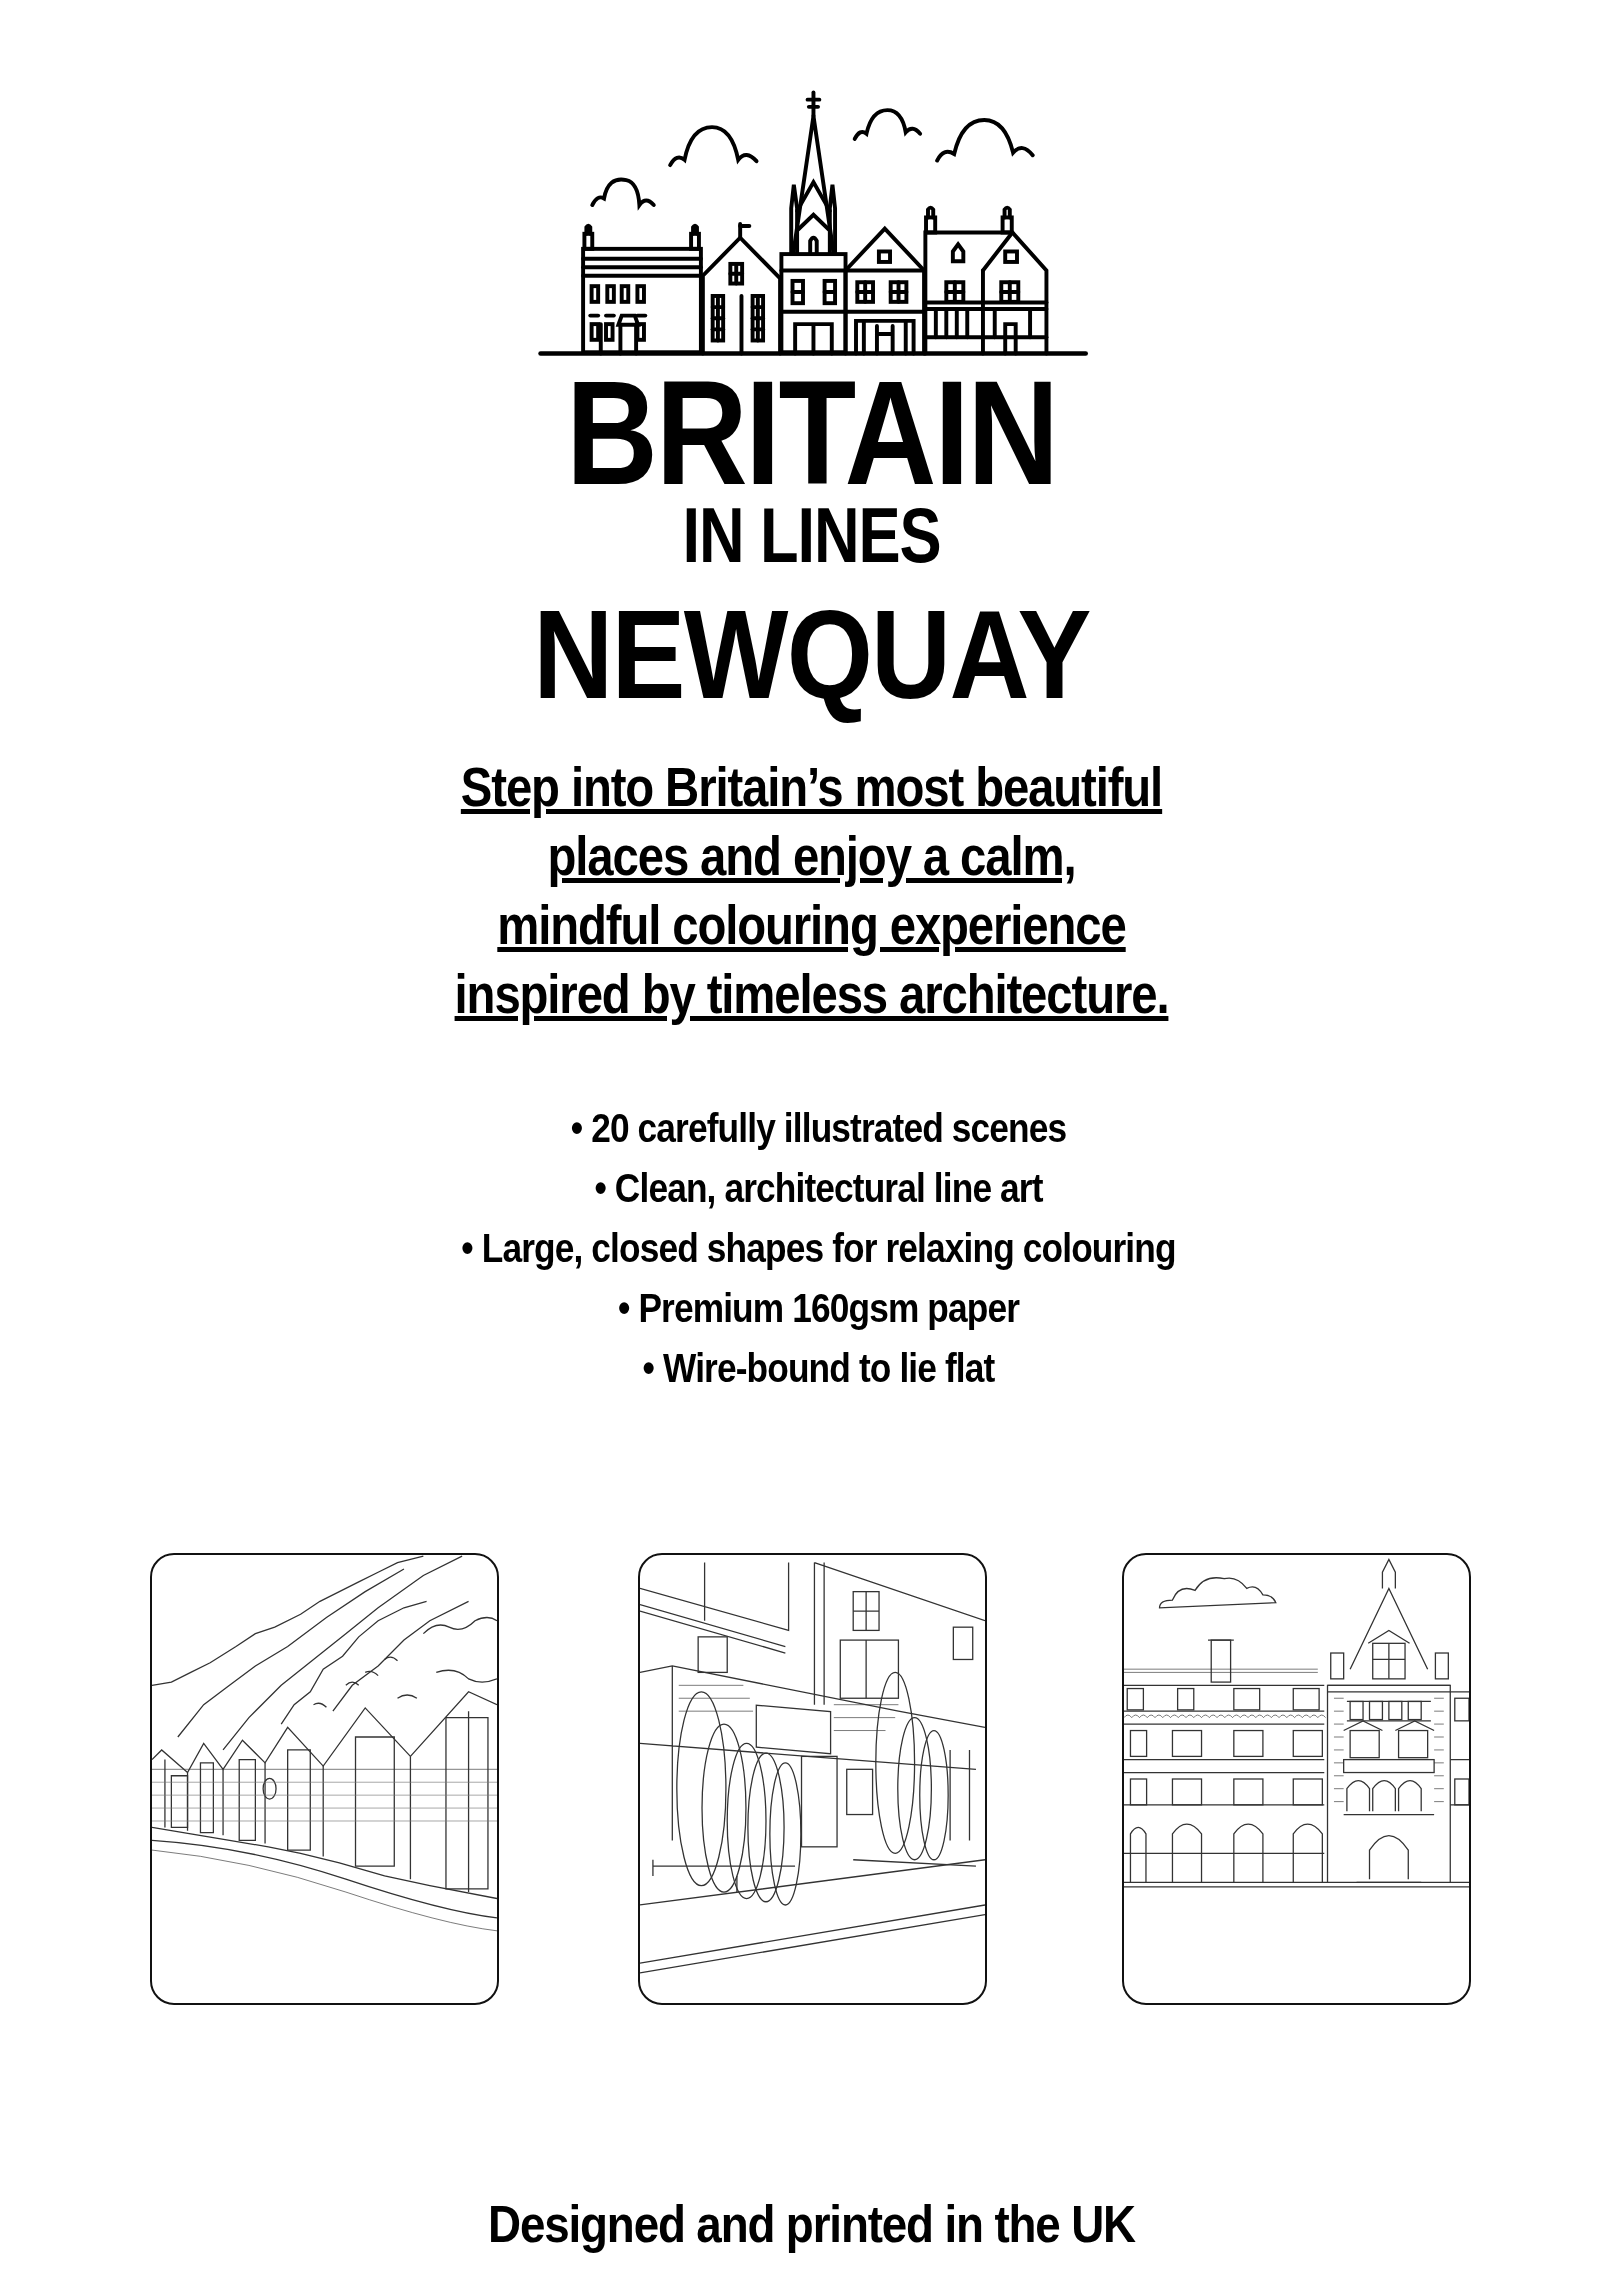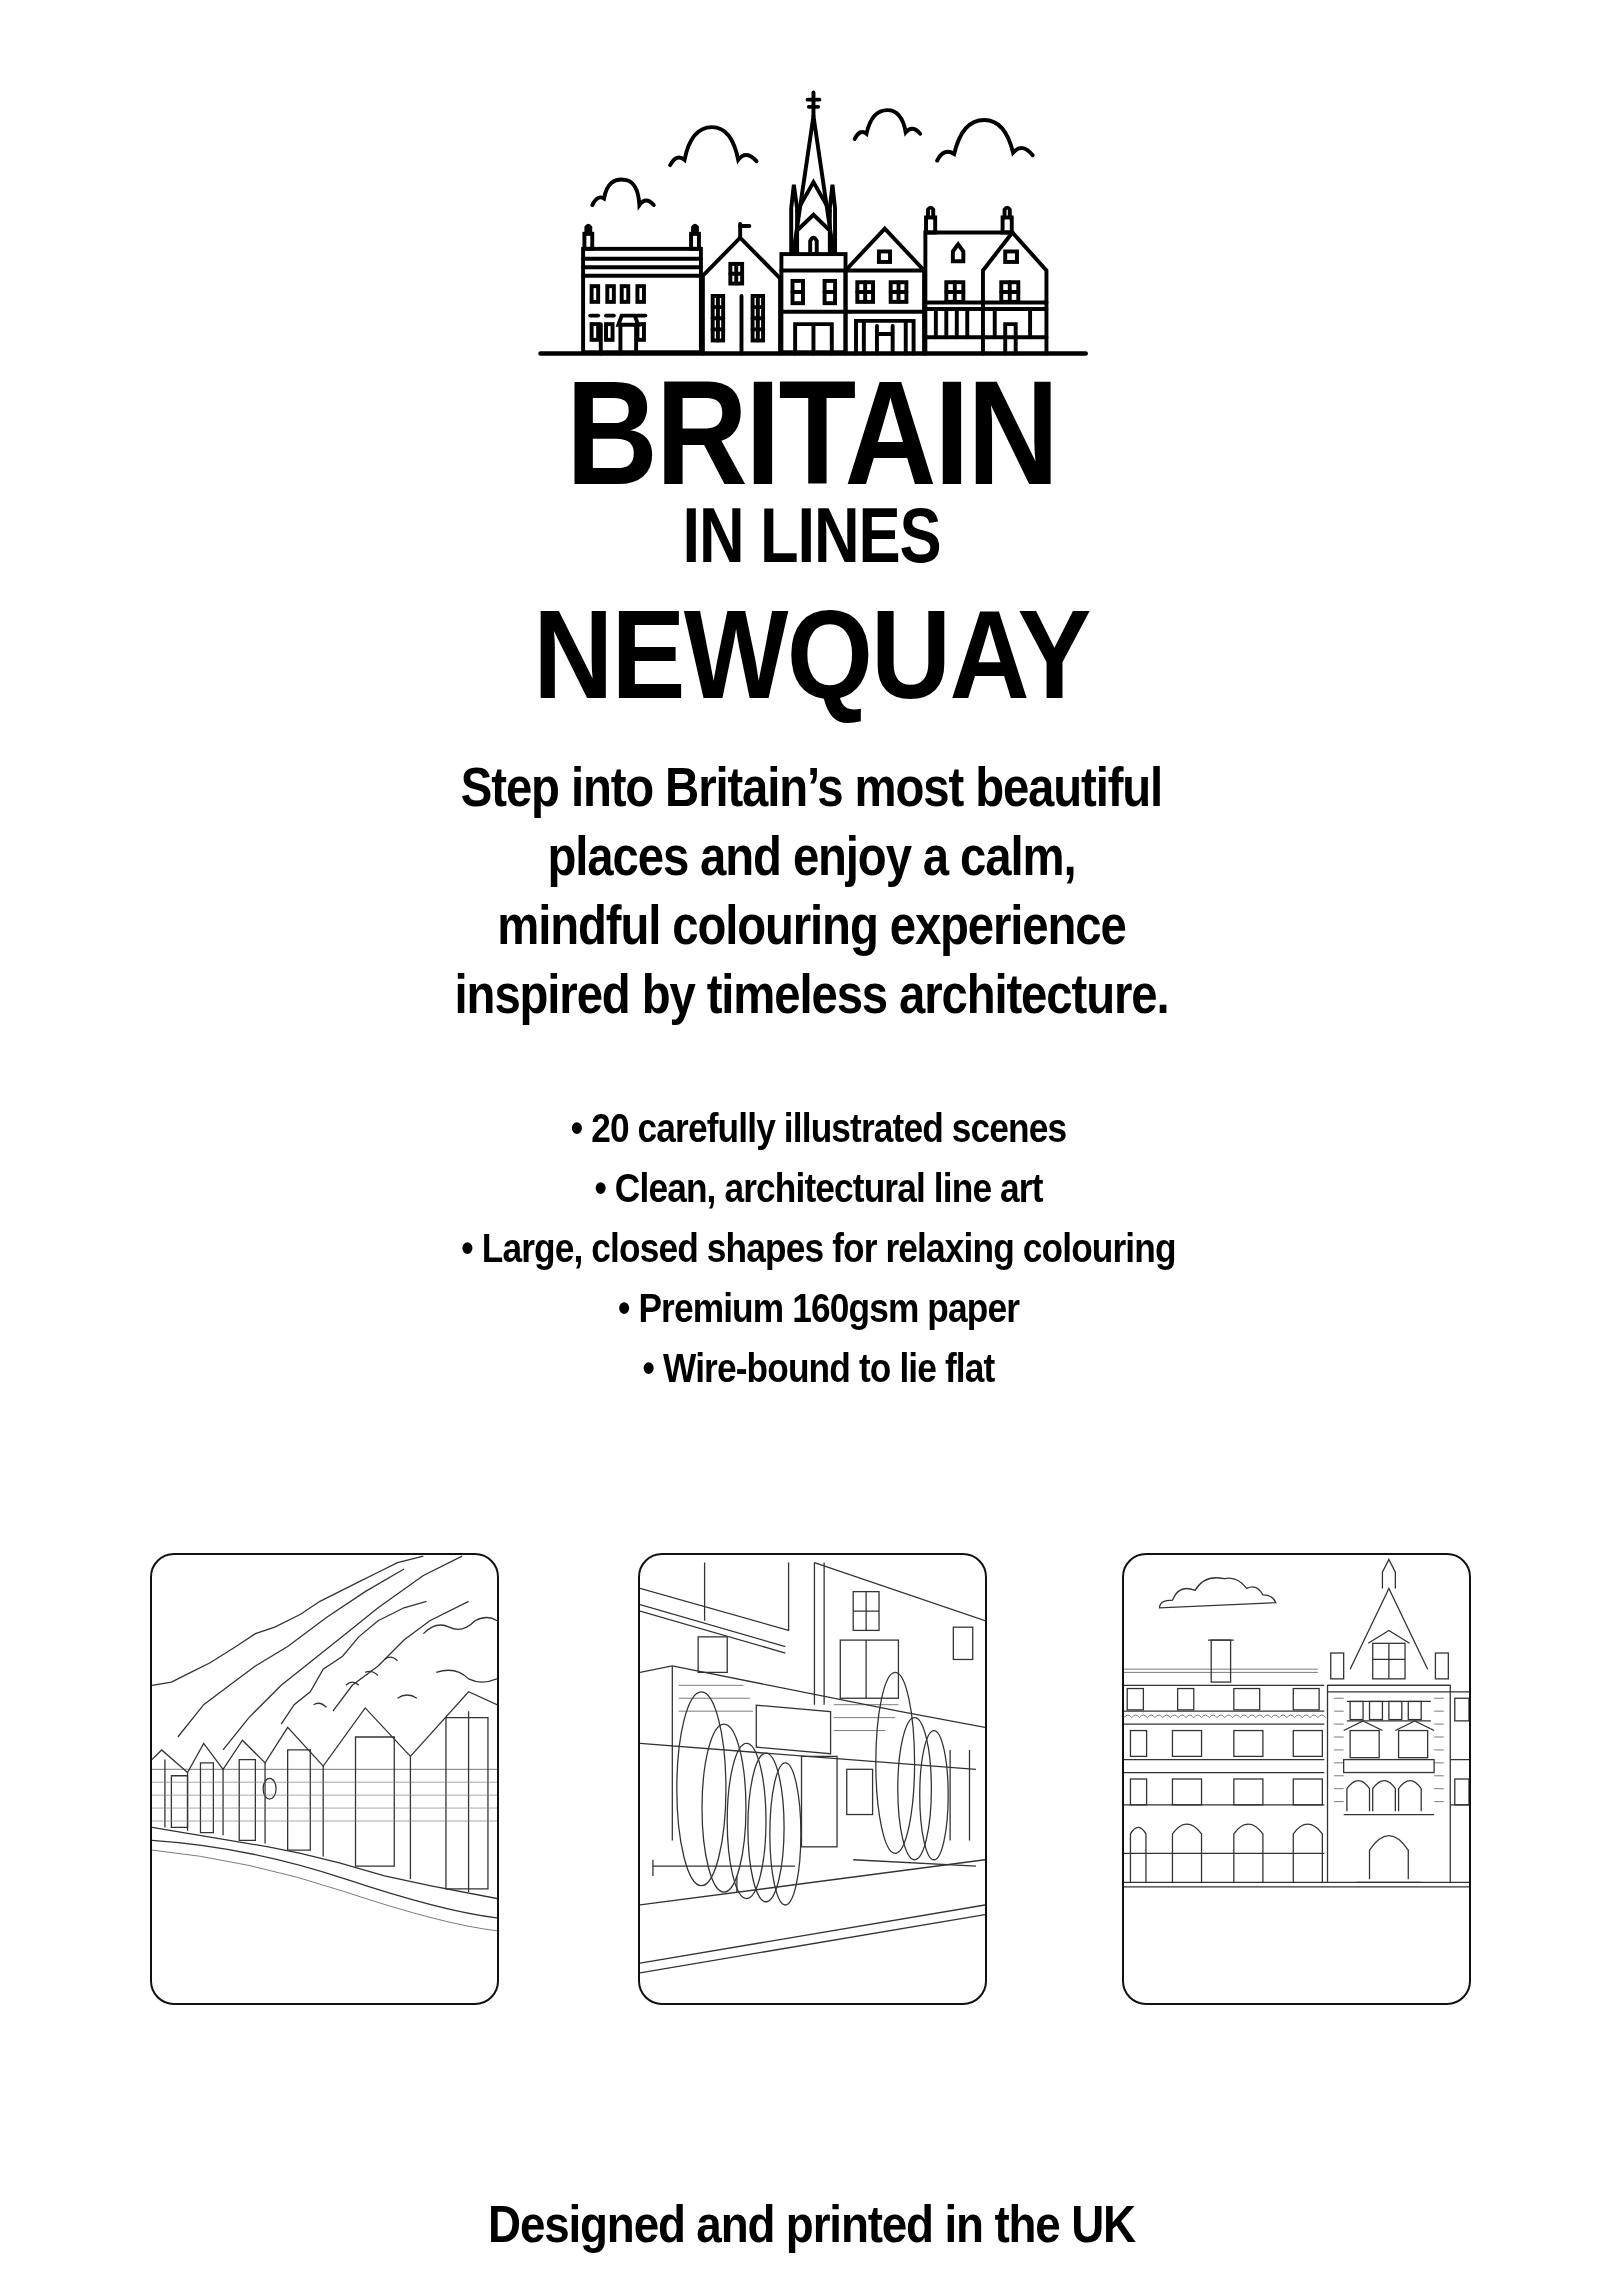--- a/index.html
+++ b/index.html
@@ -3,21 +3,21 @@
 <meta charset="utf-8">
 <style>
   html, body { margin: 0; padding: 0; background: #ffffff; }
   body { width: 1623px; height: 2295px; position: relative; overflow: hidden;
          font-family: "Liberation Sans", "DejaVu Sans", sans-serif; color: #000000; }
   #logo { position: absolute; left: 0; top: 0; width: 1623px; height: 393px; }
   .center-text { position: absolute; left: 0; width: 1623px; text-align: center; font-weight: bold; white-space: nowrap; }
   #brand-title { top: 359px; font-size: 148px; line-height: 148px; letter-spacing: -2.6px; transform: scaleX(0.86); transform-origin: center; }
   #brand-subtitle { top: 497px; font-size: 77px; line-height: 77px; letter-spacing: -1.3px; transform: scaleX(0.82); transform-origin: center; }
   #location-title { top: 592px; font-size: 126px; line-height: 126px; letter-spacing: -2px; transform: scaleX(0.88); transform-origin: center; }
-  #tagline { top: 753px; }
+  #tagline { top: 753px; text-decoration: underline; }
   #tagline .line { display: block; height: 69px; font-size: 55px; line-height: 69px; letter-spacing: -1.3px; transform: scaleX(0.86); transform-origin: center; }
   #features { top: 1091px; margin: 7px; padding: 0; list-style: none; }
   #features li { height: 60px; font-size: 41px; line-height: 60px; letter-spacing: -1px; transform: scaleX(0.86); transform-origin: center; }
   .thumb { position: absolute; top: 1553px; width: 349px; height: 452px; border: 2px solid #111111; border-radius: 24px; box-sizing: border-box; overflow: hidden; background: #ffffff; }
   .thumb svg { width: 100%; height: 100%; display: block; }
   #thumb-1 { left: 150px; }
   #thumb-2 { left: 638px; }
   #thumb-3 { left: 1122px; }
   #footer { top: 2192px; font-size: 52px; line-height: 65px; letter-spacing: -1.3px; transform: scaleX(0.88); transform-origin: center; }
 </style>

